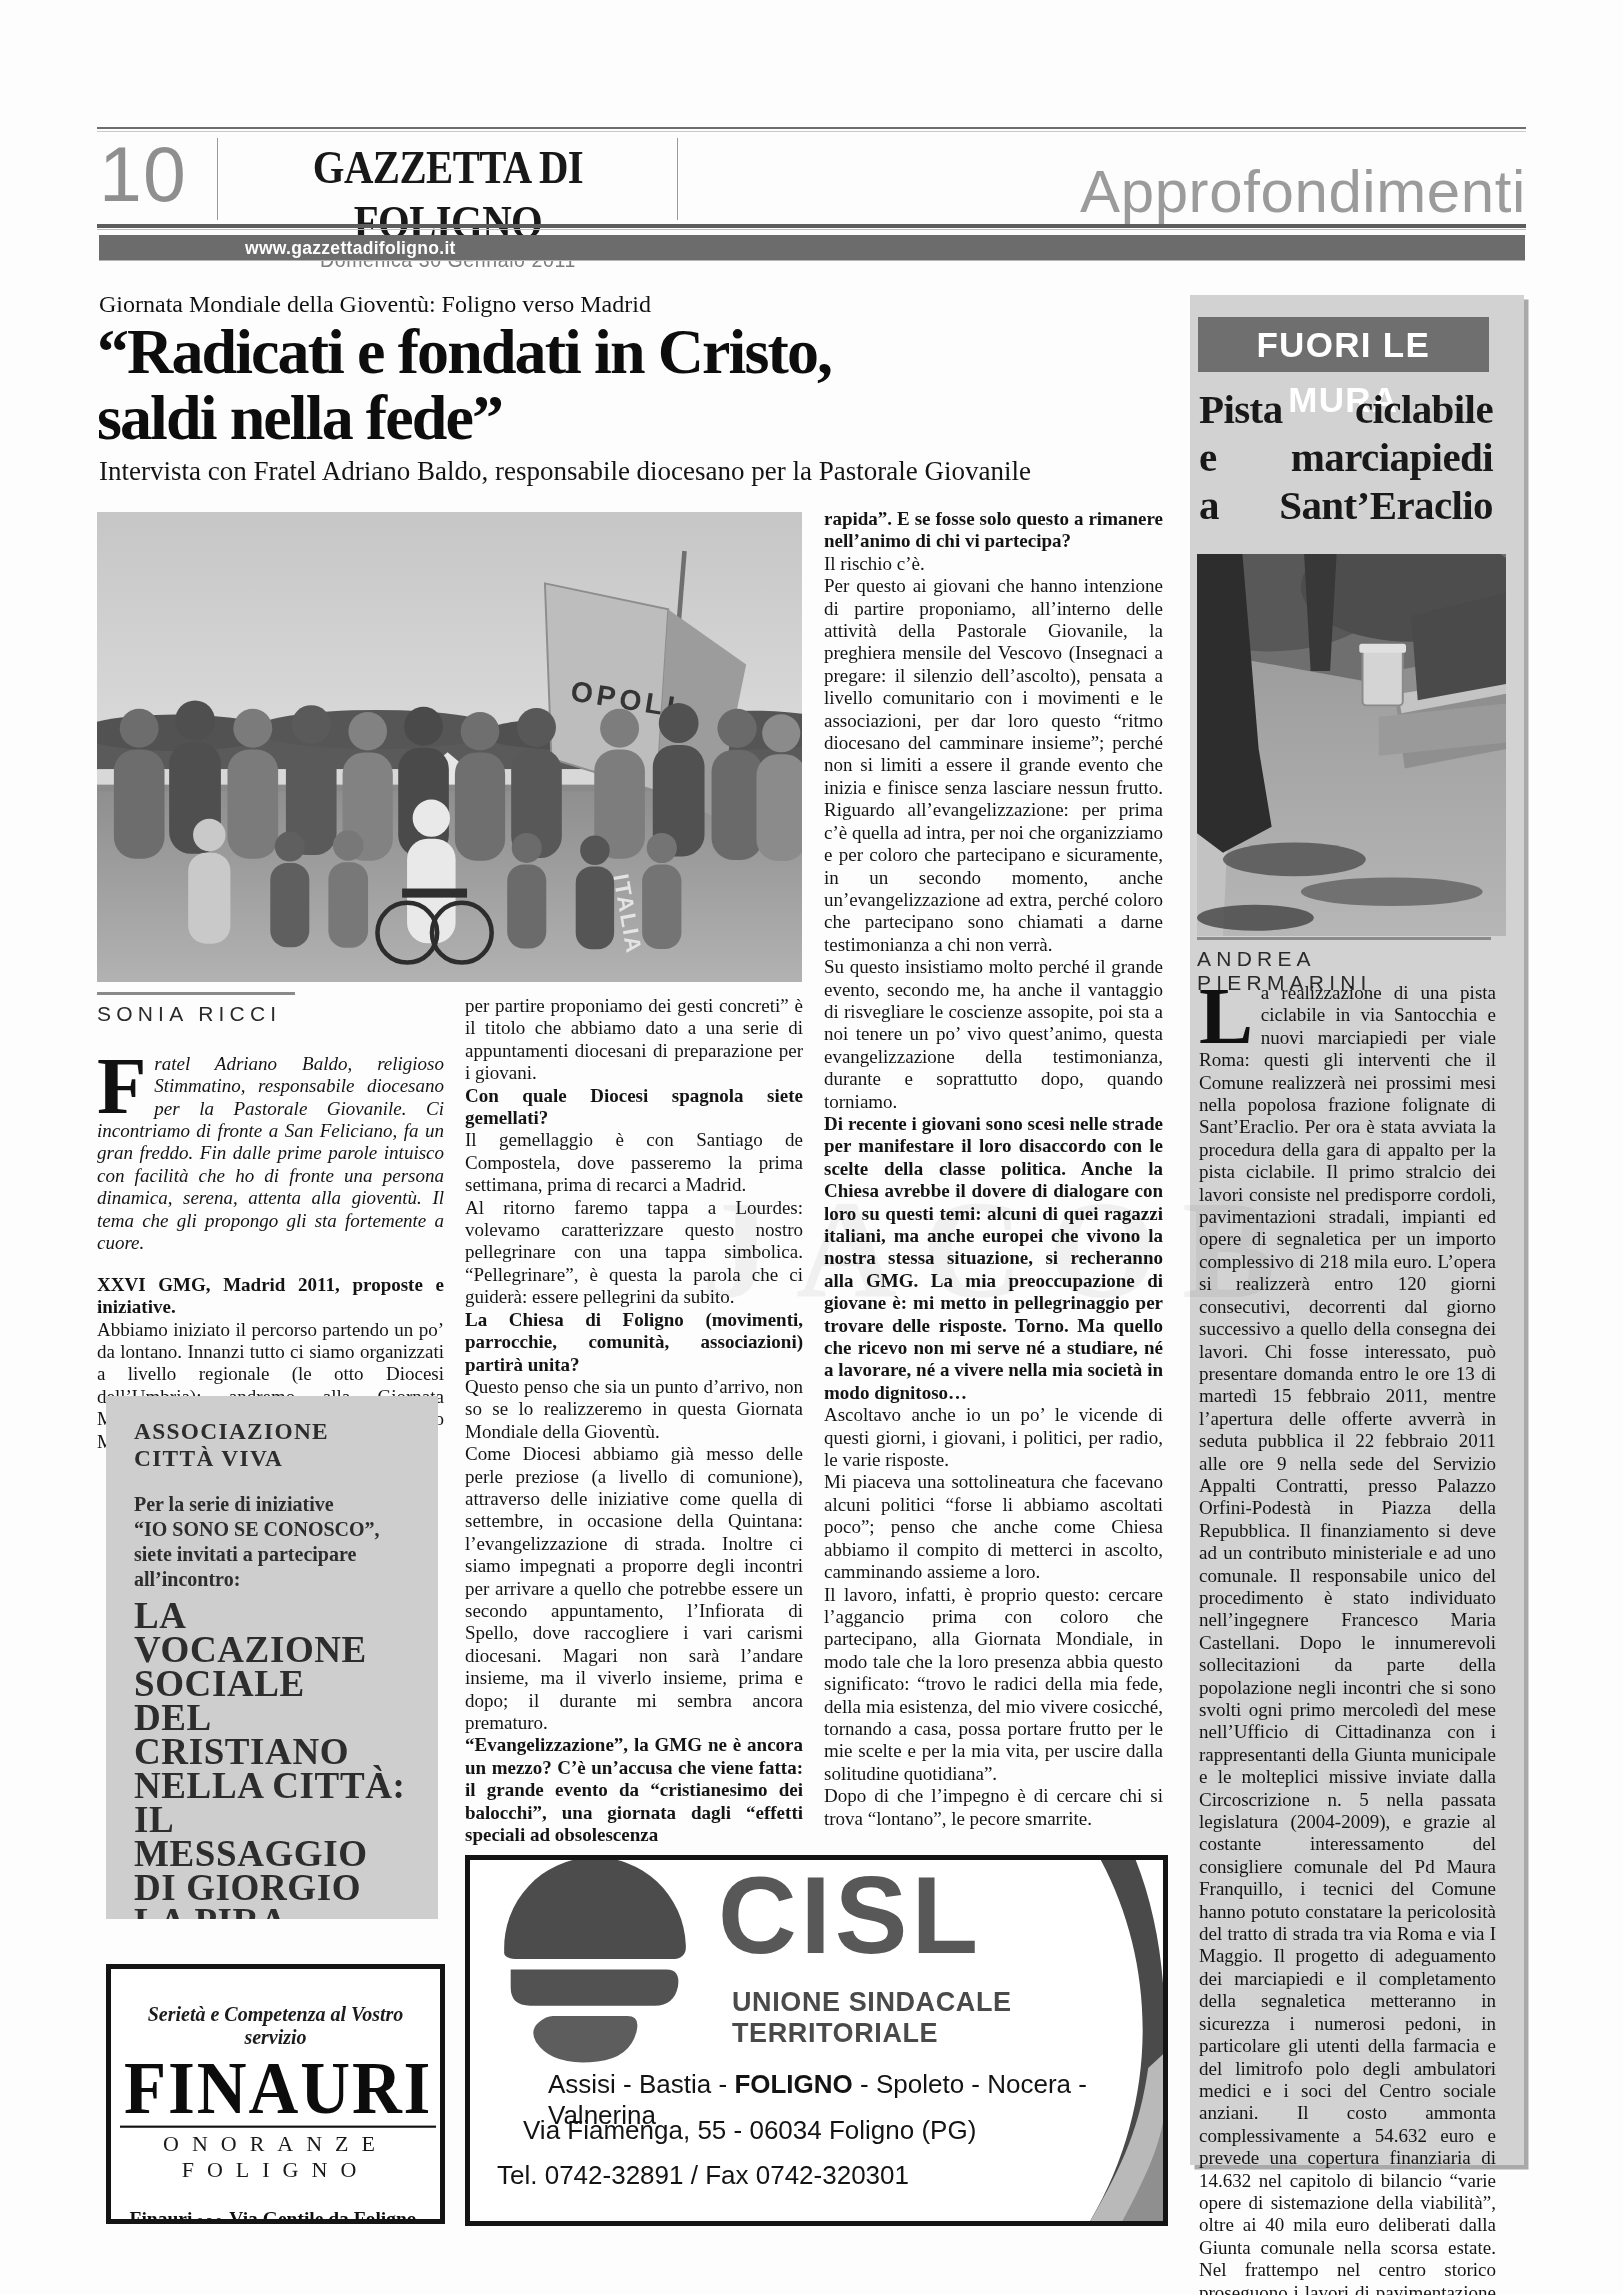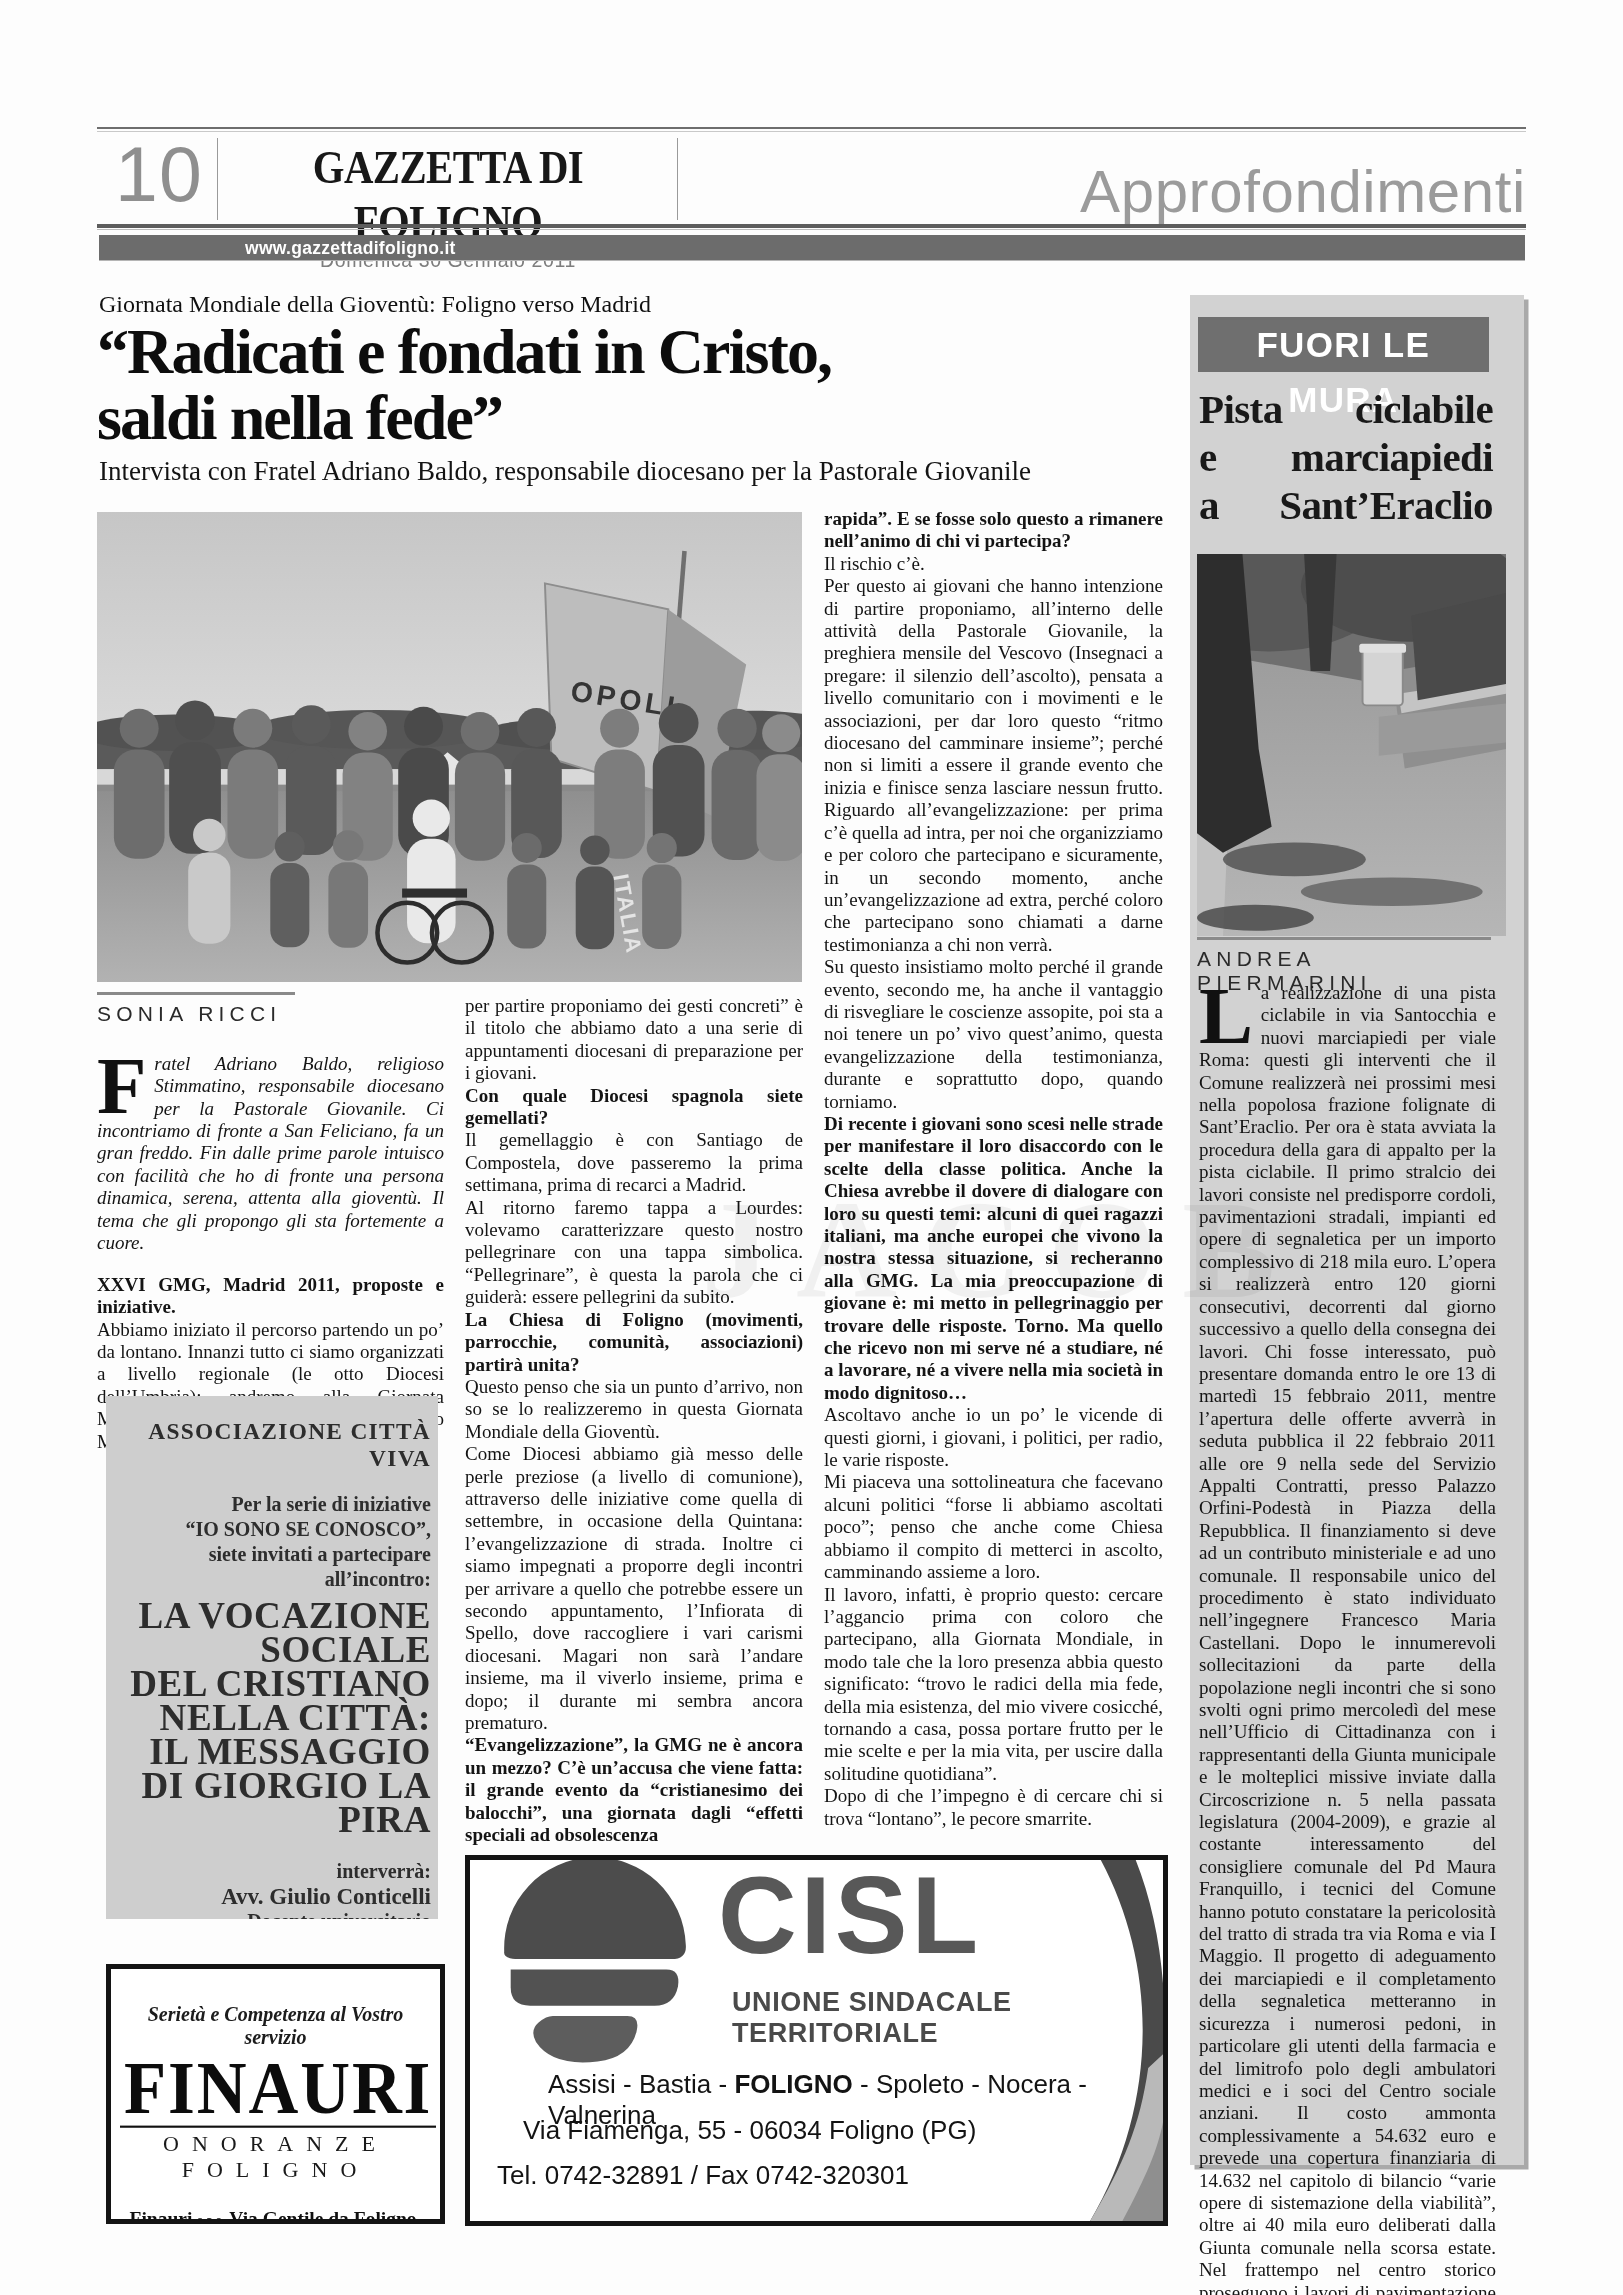--- a/index.html
+++ b/index.html
@@ -8,21 +8,21 @@
     background:#fdfdfd; overflow:hidden;
     font-family:"Liberation Serif","DejaVu Serif",serif;
     color:#161616;
   }
   .abs { position:absolute; }
   .sans { font-family:"Liberation Sans","DejaVu Sans",sans-serif; }
 
   
   #rule-top { left:97px; top:127px; width:1429px; height:4.5px;
     border-top:2.6px solid #6e6e6e; border-bottom:1.3px solid #c9c9c9; }
-  #page-number { left:99px; top:130px; font-size:77px; color:#8f8f8f; letter-spacing:1.3px;margin-left:16px; }
+  #page-number { left:99px; top:130px; font-size:77px; color:#8f8f8f; letter-spacing:1.3px; }
   .mast-vrule { top:138px; width:0; height:82px; border-left:1.9px solid #9a9a9a; }
   #mast-vrule-l { left:217px; } #mast-vrule-r { left:677px; }
   #masthead-block { left:224px; top:139px; width:448px; text-align:center; }
   #masthead-title { font-size:40px; font-weight:bold; letter-spacing:-0.6px;
     transform:scale(1.02,1.18); transform-origin:center top; display:inline-block; color:#181818; }
   #masthead-date { margin-top:15.6px; font-size:19.5px; color:#7d7d7d; letter-spacing:0.6px; }
   #section-title { left:877px; top:144px; width:649px; text-align:right;
     font-size:60px; color:#9b9b9b; letter-spacing:0.6px;margin-top:13px; }
   #rule-double { left:97px; top:224px; width:1429px; height:5.8px;
     border-top:4.5px solid #5d5d5d; border-bottom:1.3px solid #bdbdbd; }
@@ -53,21 +53,21 @@
   .ital { font-style:italic; }
   .dropcap { float:left; font-size:81px; line-height:62px; font-weight:bold;
     padding:2.6px 7.8px 0 0; color:#111; }
   #col1 { left:97px; top:992px; width:347px; }
   #col1 .paras { margin-top:27px; }
   #col2 { left:465px; top:995px; width:338px; }
   #col3 { left:824px; top:508px; width:339px; }
 
   
   #event-box { left:106px; top:1396px; width:332px; height:523px; background:#cecece;
-    text-align:right; color:#2d2d2d; padding:22px 7px; overflow:hidden; }
+    text-align:left; color:#2d2d2d; padding:22px 28px; overflow:hidden; }
   #event-box .ebtitle { font-size:23.4px; font-weight:bold; letter-spacing:1.3px; }
   #event-box .ebintro { margin-top:19.5px; font-size:20px; line-height:25px; font-weight:bold; }
   #event-box .ebevent { margin-top:7.8px; font-size:37px; line-height:34px; font-weight:bold; letter-spacing:0.6px; }
   #event-box .ebspeak { margin-top:22px; font-size:20px; line-height:25px; font-weight:bold; }
   #event-box .ebspeak .name { font-size:23px; }
 
   
   #finauri-ad { left:106px; top:1964px; width:339px; height:260px; background:#fff;
     border:5.2px solid #141414; text-align:center; padding:6.5px 9px; overflow:hidden; }
   #finauri-tagline { font-size:20px; font-weight:bold; font-style:italic; color:#1c1c1c;margin-top:27px; }

